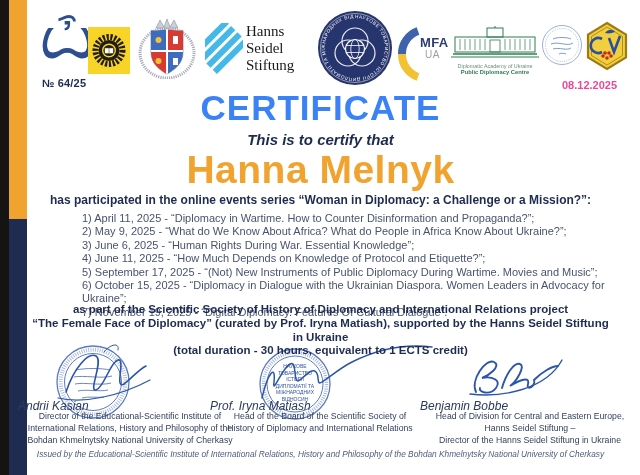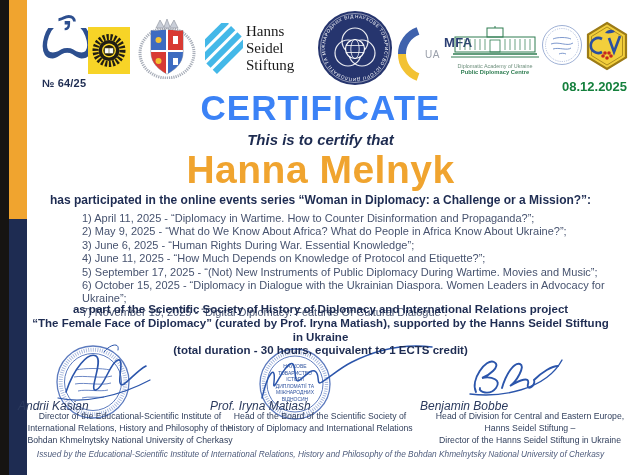--- a/index.html
+++ b/index.html
@@ -6,23 +6,23 @@
   .stage{position:relative;width:640px;height:475px;background:#ffffff;overflow:hidden;
          font-family:"Liberation Sans",sans-serif;color:#1e2c52;}
   .abs{position:absolute;}
   
   .edge{left:0;top:0;width:9px;height:475px;background:#161412;}
   .bar-orange{left:9px;top:0;width:18px;height:219px;background:#f0a42f;}
   .bar-navy{left:9px;top:219px;width:18px;height:256px;background:#1e2c52;}
   
   .monogram{left:40px;top:16px;font-family:"DejaVu Sans",sans-serif;font-size:46px;line-height:52px;color:#2d4f8f;}
   .cert-no{left:42px;top:77px;font-size:11px;font-weight:bold;color:#1e2c52;letter-spacing:.2px;}
-  .cert-date{left:562px;top:79px;font-size:13px;font-weight:bold;color:#15803d;}
+  .cert-date{left:562px;top:79px;font-size:11px;font-weight:bold;color:#ec4899;}
   .hss-text{left:246px;top:23px;font-family:"Liberation Serif",serif;font-size:15px;line-height:17px;color:#1b1b1b;}
-  .mfa-abbr{left:444px;top:35px;font-size:13px;font-weight:bold;color:#2b3e73;letter-spacing:.4px;}
+  .mfa-abbr{left:420px;top:35px;font-size:13px;font-weight:bold;color:#2b3e73;letter-spacing:.4px;}
   .mfa-ua{left:425px;top:49px;font-size:10px;color:#9aa0ab;letter-spacing:.6px;}
   
   .center{left:27px;right:26px;text-align:center;}
   .title{top:88px;font-size:35px;font-weight:800;letter-spacing:1px;color:#3b82f6;text-align:center;}
   .subtitle{top:131px;font-size:15px;font-weight:bold;font-style:italic;color:#1d2b50;}
   .recipient{top:148px;font-size:39px;font-weight:800;color:#f0a42f;letter-spacing:.5px;}
   .intro{top:193px;font-size:12px;font-weight:bold;color:#1e2c52;}
   .events{left:70px;top:212px;font-size:11px;line-height:13.4px;color:#47536f;text-align:left;margin-left:12px;}
   .closing{top:303px;font-size:11.5px;font-weight:bold;line-height:13.8px;color:#1e2c52;}
   

